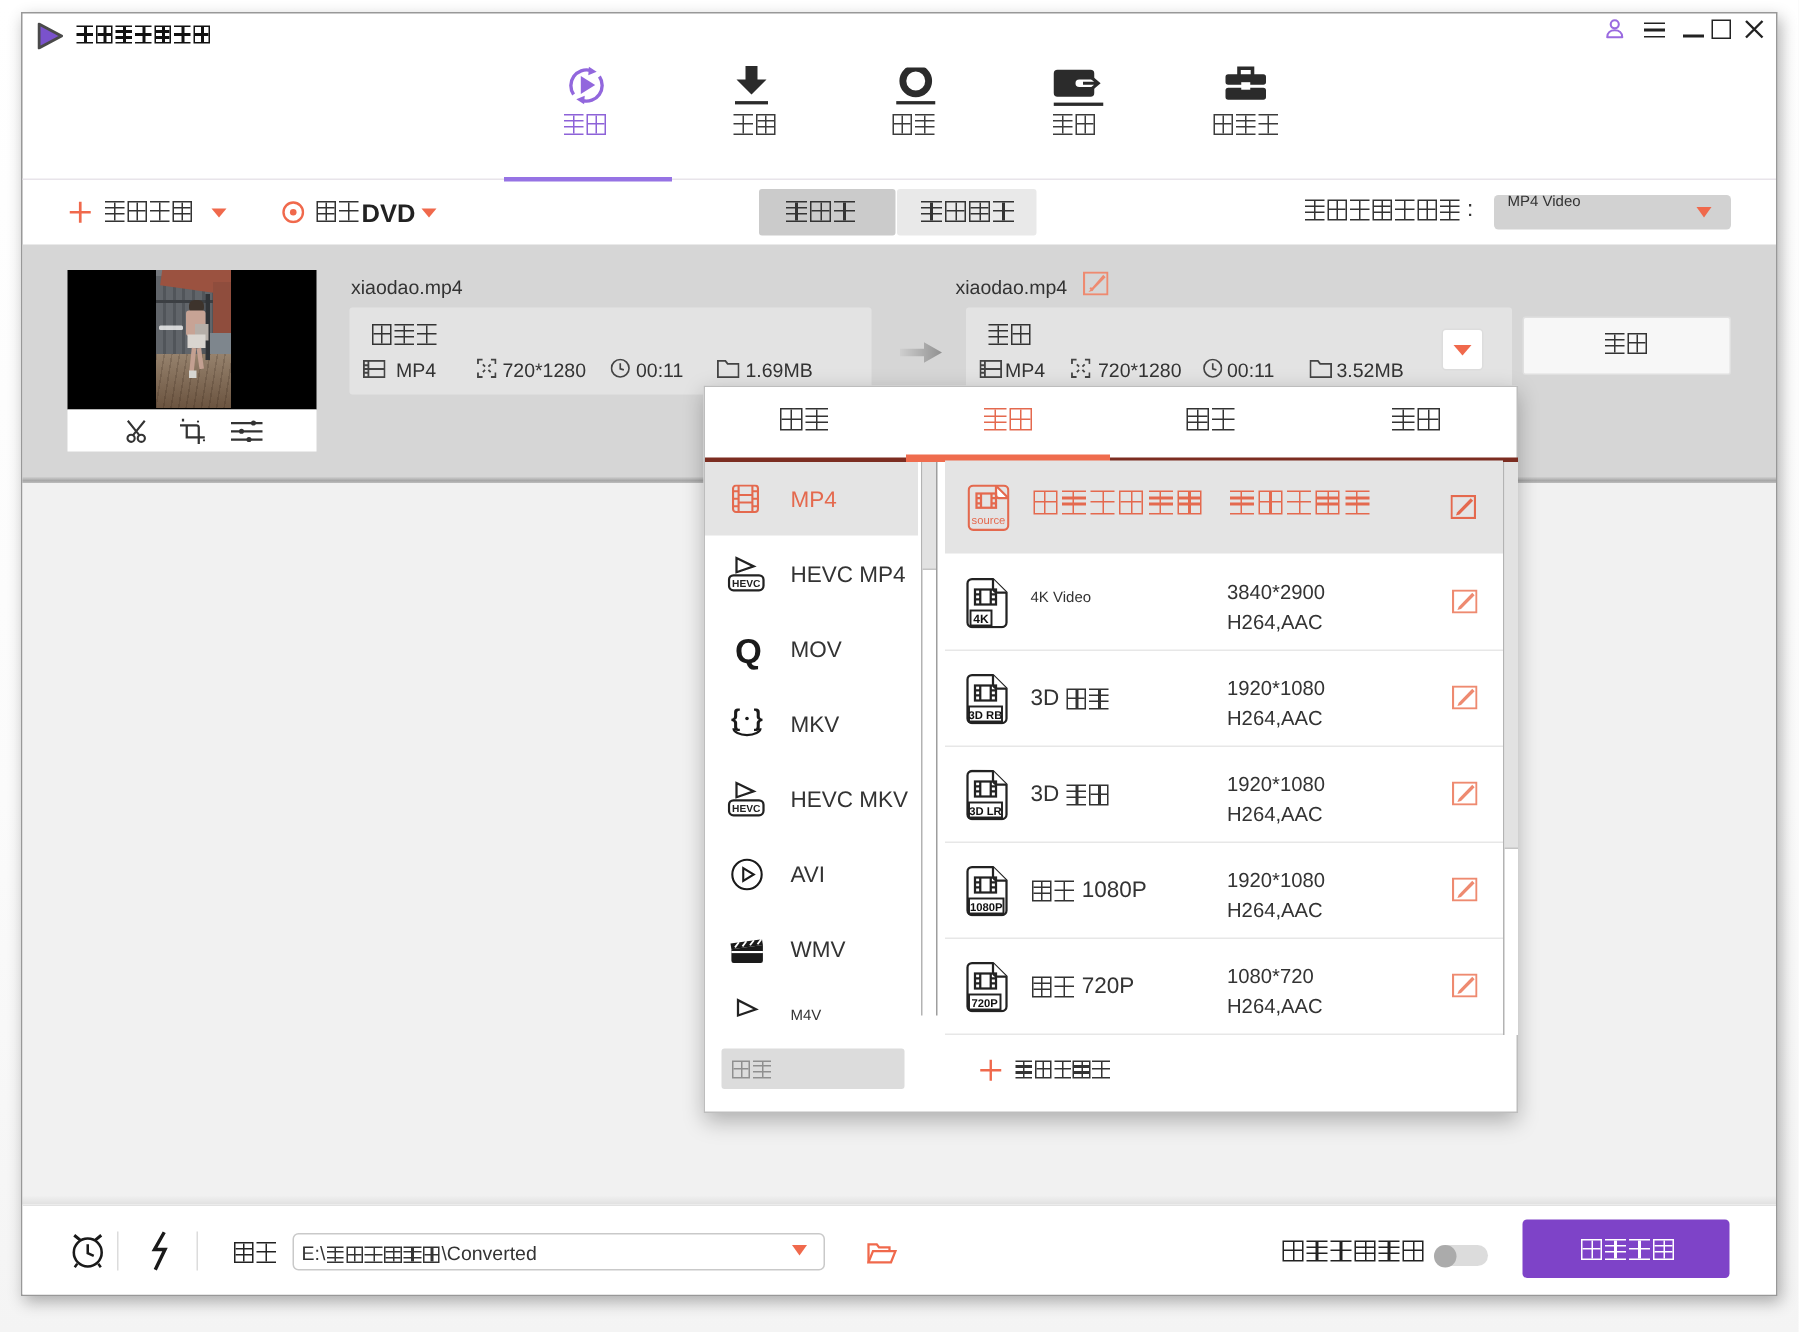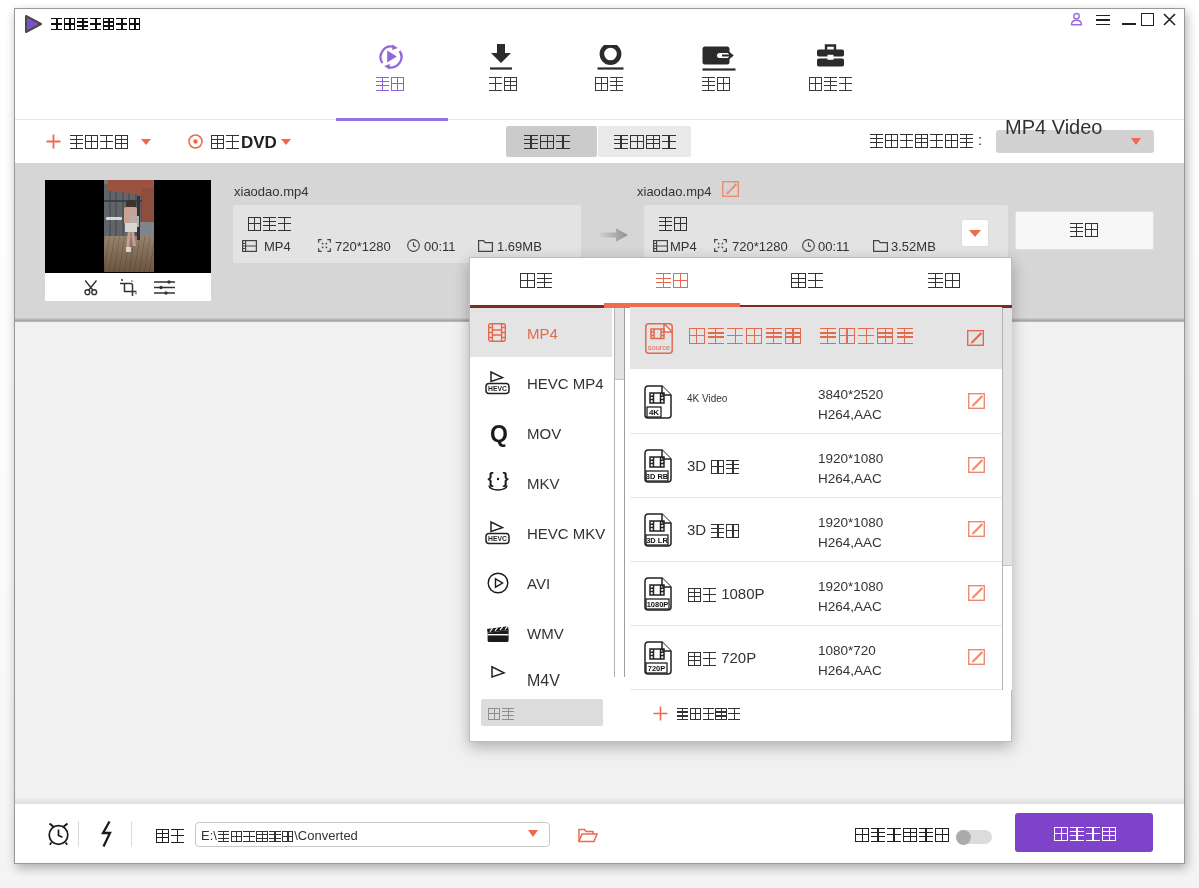--- a/index.html
+++ b/index.html
@@ -96,21 +96,21 @@
 <span class="cj s15 abs" style="left:210px;top:132px;color:#333"><i class="b d"></i><i></i></span>
 <span class="abs" style="left:241px;top:133px;font-size:17px;font-weight:bold;color:#222">DVD</span>
 <div class="abs" style="left:281px;top:139px;width:0;height:0;border:5px solid transparent;border-top:6px solid #f0694c"></div>
 <div class="abs" style="left:506px;top:126px;width:91px;height:31px;background:#cbcbcb;border-radius:2px"></div>
 <span class="cj s16 abs" style="left:523px;top:132px;color:#333"><i class="d"></i><i class="b"></i><i></i></span>
 <div class="abs" style="left:598px;top:126px;width:93px;height:31px;background:#e9e9e9;border-radius:2px"></div>
 <span class="cj s16 abs" style="left:613px;top:132px;color:#333"><i class="d"></i><i class="b"></i><i class="b d"></i><i></i></span>
 <span class="cj s15 abs" style="left:869px;top:131px;color:#333"><i class="d"></i><i class="b"></i><i></i><i class="b d"></i><i></i><i class="b"></i><i class="d"></i></span>
 <span class="abs" style="left:978px;top:131px;font-size:15px;color:#333">:</span>
 <div class="abs" style="left:996px;top:130px;width:158px;height:23px;background:#d2d2d2;border-radius:3px"></div>
-<span class="abs" style="left:1005px;top:116px;font-size:20px;color:#333">MP4 Video</span>
+<span class="abs" style="left:1005px;top:129px;font-size:10px;color:#333">MP4 Video</span>
 <div class="abs" style="left:1131px;top:138px;width:0;height:0;border:5.5px solid transparent;border-top:7px solid #f0694c"></div>
 
 <div class="abs" style="left:15px;top:163px;width:1169px;height:157px;background:#d6d6d6"></div>
 <div class="abs" style="left:15px;top:318px;width:1169px;height:4px;background:linear-gradient(180deg,#d0d0d0,#a6a6a6 60%,#bdbdbd)"></div>
 <div class="abs" style="left:15px;top:322px;width:1169px;height:481px;background:#f1f1f1"></div>
 
 <div class="abs" style="left:45px;top:180px;width:166px;height:93px;background:#000"></div>
 <div class="abs" style="left:104px;top:180px;width:50px;height:92px;overflow:hidden;background:#75797e">
  <div class="abs" style="left:0;top:4px;width:44px;height:54px;background:repeating-linear-gradient(90deg,#61656a 0 4.5px,#51555a 4.5px 6.5px)"></div>
  <div class="abs" style="left:0;top:20px;width:44px;height:1.5px;background:#3c3f43"></div>
@@ -255,21 +255,21 @@
       <path d="M1 5 L22 2.2 L22.6 6 L1.6 8.8 Z" fill="#1a1a1a"></path>
       <path d="M1.6 8.8 L22.6 6 V16.5 a1.5 1.5 0 0 1 -1.5 1.5 H3.1 a1.5 1.5 0 0 1 -1.5 -1.5 z" fill="#1a1a1a"></path>
       <path d="M4 7.6 l2.6-3.4 M9 6.9 l2.6-3.4 M14 6.2 l2.6-3.4 M19 5.5 l2.6-3.4" stroke="#fff" stroke-width="1.2"></path>
       <rect x="1.6" y="10" width="21" height="1.4" fill="#fff"></rect>
     </svg>
 <span class="abs" style="left:527px;top:625px;font-size:15px;color:#333">WMV</span>
 <div class="abs" style="left:470px;top:660px;width:142px;height:26px;overflow:hidden">
  <svg style="position:absolute;left:16px;top:4px" width="26" height="26" viewBox="0 0 26 26" fill="none" stroke="#222" stroke-width="1.5">
         <path d="M6 13 V2.8 L18 8.9 Z"></path>
       </svg>
- <span style="position:absolute;left:57px;top:12px;font-size:16px;color:#333">M4V</span>
+ <span style="position:absolute;left:57px;top:12px;font-size:10px;color:#333">M4V</span>
 </div>
 
 <div class="abs" style="left:614px;top:308px;width:11px;height:369px;background:#fff;border-left:1px solid #b3b3b3;border-right:1px solid #9e9e9e"></div>
 <div class="abs" style="left:615px;top:308px;width:9px;height:72px;background:#e2e2e2;border-bottom:1px solid #c4c4c4"></div>
 
 <div class="abs" style="left:630px;top:307px;width:372px;height:62px;background:#e4e4e4"></div>
 <svg class="abs" style="left:645px;top:323px" width="28" height="31" viewBox="0 0 28 31" fill="none" stroke="#e4694e" stroke-width="1.5">
       <rect x="0.8" y="0.8" width="26.4" height="29.4" rx="3"></rect>
       <path d="M19 0.8 L27.2 9 M19 0.8 v6.2 a2 2 0 0 0 2 2 h6.2" fill="#fff"></path>
       <rect x="6" y="6" width="13" height="9.5"></rect>
@@ -285,21 +285,21 @@
 
 <svg class="abs" style="left:644px;top:385px" width="28" height="34" viewBox="0 0 28 34" fill="none" stroke="#222" stroke-width="1.5">
       <path d="M1 4 a3 3 0 0 1 3-3 h14 l9 9 v20 a3 3 0 0 1 -3 3 h-20 a3 3 0 0 1 -3-3 z"></path>
       <path d="M18 1 v6 a3 3 0 0 0 3 3 h6" fill="#fff"></path>
       <rect x="6" y="8" width="14" height="10"></rect>
       <path d="M9.5 8 v10 M16.5 8 v10 M6 11.3 h3.5 M6 14.6 h3.5 M16.5 11.3 h3.5 M16.5 14.6 h3.5"></path>
       <rect x="3" y="22" width="14" height="10" fill="#fff" stroke-width="1.3"></rect>
       <text x="10" y="30" font-size="8" font-weight="bold" text-anchor="middle" fill="#111" stroke="none" font-family="Liberation Sans">4K</text>
     </svg>
 <span class="abs" style="left:687px;top:393px;font-size:10px;color:#333">4K Video</span>
-<span class="abs" style="left:818px;top:387px;font-size:13.5px;color:#333">3840*2520</span>
+<span class="abs" style="left:818px;top:387px;font-size:13.5px;color:#333">3840*2900</span>
 <span class="abs" style="left:818px;top:407px;font-size:13.5px;color:#333">H264,AAC</span>
 <svg class="abs" style="left:968px;top:393px" width="17" height="16" viewBox="0 0 17 16" fill="none" stroke="#ee8a70" stroke-width="1.4">
       <rect x="0.7" y="0.7" width="15.6" height="14.6"></rect>
       <path d="M4.5 11.5 L13.5 2.2 l1.6 1.6 L6 13 l-2.4.6 z" fill="#ee8a70" stroke="none"></path>
     </svg>
 <svg class="abs" style="left:644px;top:449px" width="28" height="34" viewBox="0 0 28 34" fill="none" stroke="#222" stroke-width="1.5">
       <path d="M1 4 a3 3 0 0 1 3-3 h14 l9 9 v20 a3 3 0 0 1 -3 3 h-20 a3 3 0 0 1 -3-3 z"></path>
       <path d="M18 1 v6 a3 3 0 0 0 3 3 h6" fill="#fff"></path>
       <rect x="6" y="8" width="14" height="10"></rect>
       <path d="M9.5 8 v10 M16.5 8 v10 M6 11.3 h3.5 M6 14.6 h3.5 M16.5 11.3 h3.5 M16.5 14.6 h3.5"></path>

